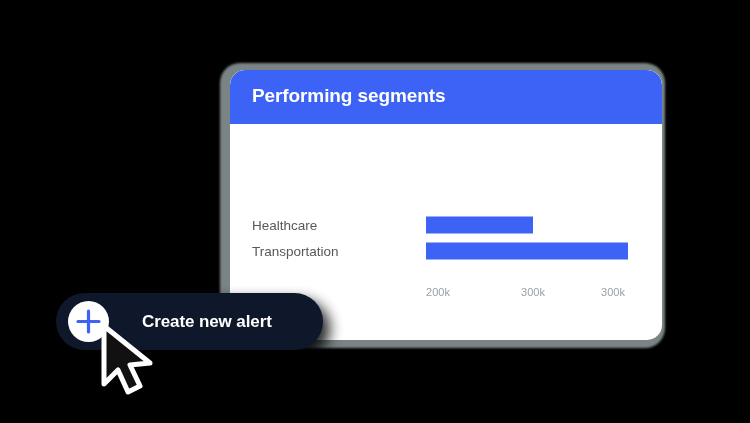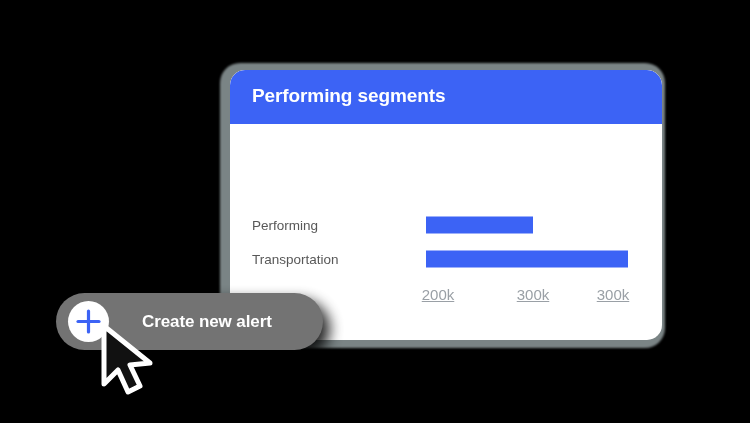--- a/index.html
+++ b/index.html
@@ -96,25 +96,24 @@
   .axis {
     position: absolute;
     left: 0;
     top: 162px;
     width: 432px;
     height: 20px;
   }
   .tick {
     position: absolute;
     top: 0;
-    font-size: 15px;
+    font-size: 11px;
     color: #9aa0a6;
     transform: translateX(-50%);
     white-space: nowrap;
-    text-decoration: underline;
   }
 
   
   .btn-shadow {
     position: absolute;
     left: 52px;
     top: 300px;
     width: 278px;
     height: 58px;
     border-radius: 29px;
@@ -122,21 +121,21 @@
     filter: blur(7px);
     opacity: 0.85;
   }
   .btn {
     position: absolute;
     left: 56px;
     top: 293px;
     width: 267px;
     height: 57px;
     border-radius: 29px;
-    background: #737373;
+    background: #0f172a;
     border: none;
     padding: 0;
     cursor: pointer;
   }
   .btn-icon {
     position: absolute;
     left: 12px;
     top: 8px;
     width: 41px;
     height: 41px;
@@ -177,25 +176,25 @@
 
     <div class="card-header">
       <div class="card-title">Performing segments</div>
     </div>
 
     <div class="chart">
 
 
 
       <div class="row" style="top:86px;">
-        <span class="row-label">Performing</span>
+        <span class="row-label">Healthcare</span>
         <span class="row-bar" style="left:196px;width:107px;"></span>
       </div>
 
-      <div class="row" style="top:120px;text-align:center;">
+      <div class="row" style="top:112px;text-align:center;">
         <span class="row-label">Transportation</span>
         <span class="row-bar" style="left:196px;width:202px;"></span>
       </div>
 
       <div class="axis">
         <span class="tick" style="left:208px;">200k</span>
         <span class="tick" style="left:303px;">300k</span>
         <span class="tick" style="left:383px;">300k</span>
       </div>
 

